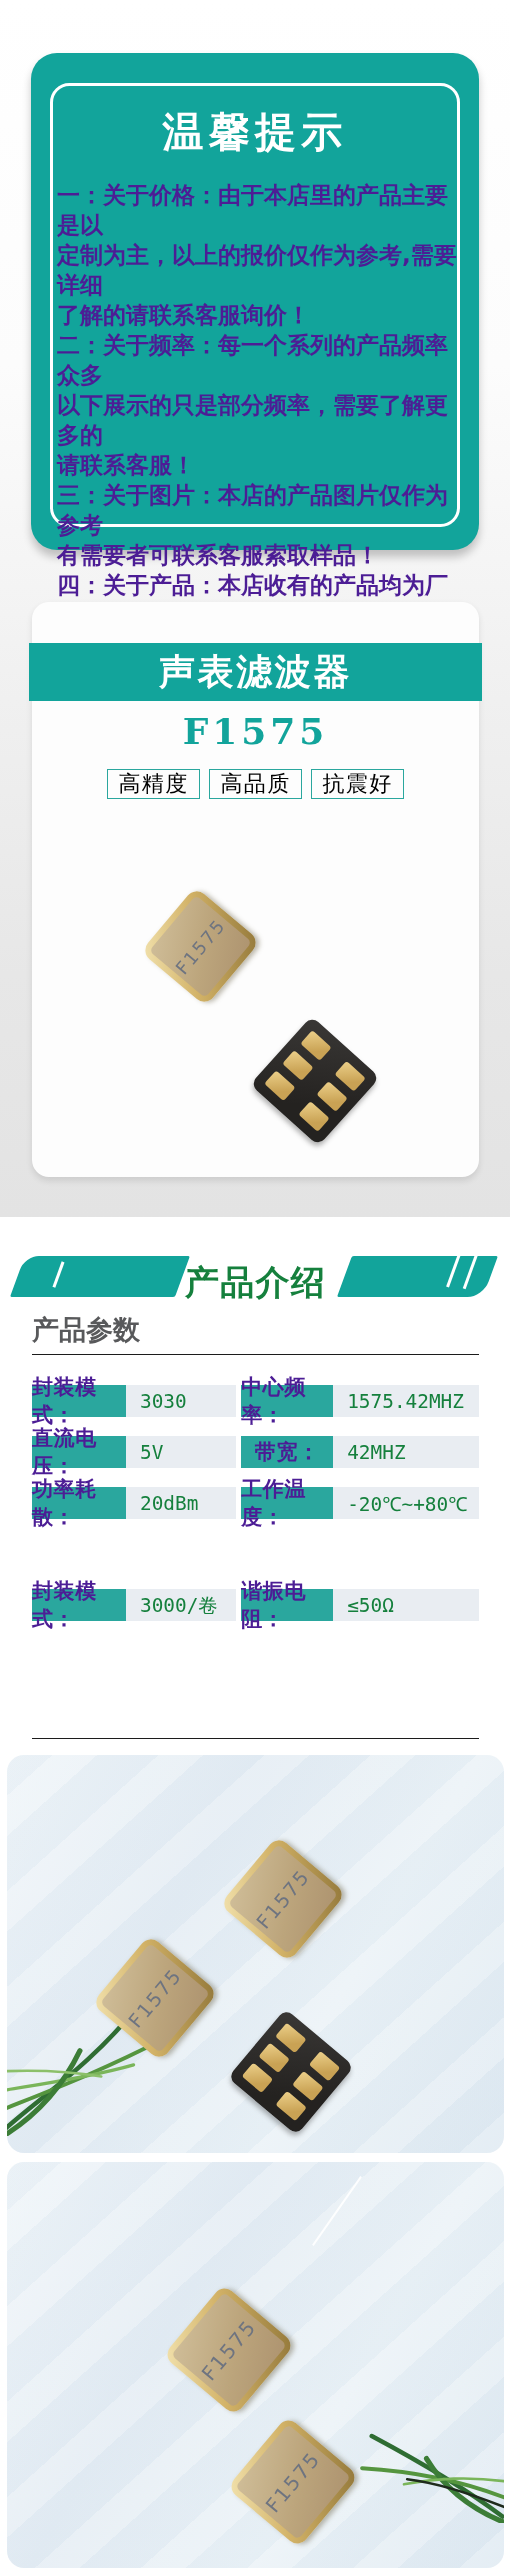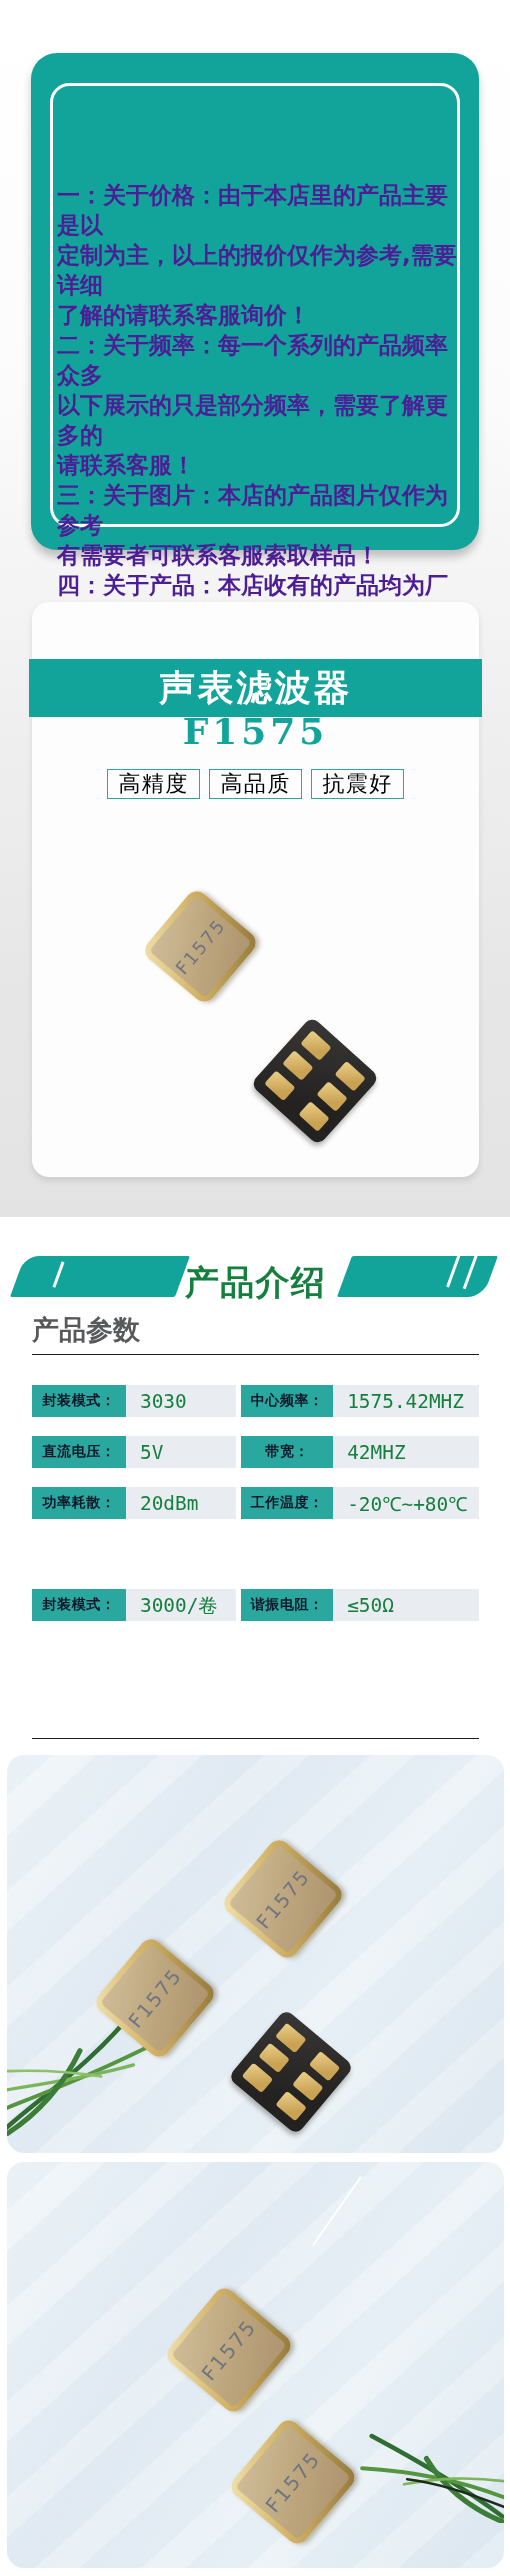--- a/index.html
+++ b/index.html
@@ -14,21 +14,21 @@
   .notice-inner{position:absolute;left:19.4px;top:30px;right:19.4px;bottom:22.6px;
         border:3.2px solid #ffffff;border-radius:19.4px;}
   .notice-title{position:absolute;left:0;right:0;top:52px;margin:0;text-align:center;
         color:#ffffff;font-size:41px;font-weight:bold;letter-spacing:5.2px;}
   .notice-body{position:absolute;left:26px;right:19.4px;top:127px;}
   .note{margin:0;color:#4c1d95;font-size:23px;font-weight:bold;line-height:30px;white-space:pre-line;}
   
   .product-card{position:absolute;left:32px;top:602px;width:447px;height:575px;
         background:#fdfdfd;border-radius:17px;box-shadow:0 3.9px 6.5px rgba(0,0,0,.10);}
   .product-banner{position:absolute;left:-2.6px;right:-2.6px;top:41px;height:58px;background:#12a49b;
-        display:flex;align-items:center;justify-content:center;margin-top:16px;}
+        display:flex;align-items:center;justify-content:center;}
   .product-banner span{color:#ffffff;font-size:36px;font-weight:bold;letter-spacing:2.6px;}
   .model{position:absolute;left:0;right:0;top:108px;text-align:center;color:#12a49b;
         font-family:"DejaVu Serif",serif;font-size:36px;font-weight:bold;letter-spacing:3.9px;}
   .badges{position:absolute;left:0;right:0;top:167px;display:flex;justify-content:center;gap:9px;}
   .badge{width:91px;height:28px;border:1.3px solid #2aa79e;color:#000000;font-size:22px;
         display:flex;align-items:center;justify-content:center;letter-spacing:1.3px;}
   
   .chip-gold{position:absolute;padding:5.8px;border-radius:11.6px;
         background:linear-gradient(135deg,#f2e2ae 0%,#d2b267 45%,#93783a 100%);
         box-shadow:1.9px 3.2px 5.8px rgba(90,80,50,.40);box-sizing:border-box;}
@@ -51,21 +51,21 @@
   .slash{position:absolute;background:#ffffff;transform:rotate(20deg);z-index:3;}
   .intro-title{position:absolute;left:181px;top:1260px;width:149px;margin:0;text-align:center;
         color:#15803d;font-size:34px;font-weight:bold;letter-spacing:1.3px;}
   
   .sec-heading{position:absolute;left:32px;margin:0;color:#58595b;font-weight:bold;}
   .h-params{top:1312px;font-size:27px;}
   .h-display{top:1674px;font-size:34px;}
   .rule{position:absolute;left:32px;width:447px;height:1.3px;background:#1c1c1c;}
   
   .prow{position:absolute;left:32px;width:447px;height:32px;display:flex;}
-  .plabel{background:#2aa79e;color:#0f172a;font-size:14px;font-weight:bold;
+  .plabel{background:#2aa79e;color:#4c1d95;font-size:21px;font-weight:bold;
         display:flex;align-items:center;justify-content:center;letter-spacing:0.6px;}
   .plabel.l1{width:94px;}
   .plabel.l2{width:92px;}
   .pvalue{background:#e9edf2;color:#15803d;font-size:19.4px;
         font-family:"DejaVu Sans Mono",monospace;display:flex;align-items:center;padding-left:14px;box-sizing:border-box;}
   .pvalue.v1{width:110px;margin-right:5.2px;}
   .pvalue.v2{flex:1;}
   
   .display-img{position:absolute;left:6.5px;width:497px;border-radius:17px;overflow:hidden;
         background:linear-gradient(120deg,#eef4f8 0%,#e2ebf3 35%,#e9f1f6 65%,#dde8f1 100%);}
@@ -79,20 +79,21 @@
 </style>
 </head>
 <body>
 
 <div class="page">
 
   <div class="hero">
 
     <div class="notice-card">
       <div class="notice-inner"></div>
+      <h1 class="notice-title">温馨提示</h1>
       <div class="notice-body">
         <p class="note">一：关于价格：由于本店里的产品主要是以
 定制为主，以上的报价仅作为参考,需要详细
 了解的请联系客服询价！</p>
         <p class="note">二：关于频率：每一个系列的产品频率众多
 以下展示的只是部分频率，需要了解更多的
 请联系客服！</p>
         <p class="note">三：关于图片：本店的产品图片仅作为参考
 有需要者可联系客服索取样品！</p>
         <p class="note">四：关于产品：本店收有的产品均为厂家直销

